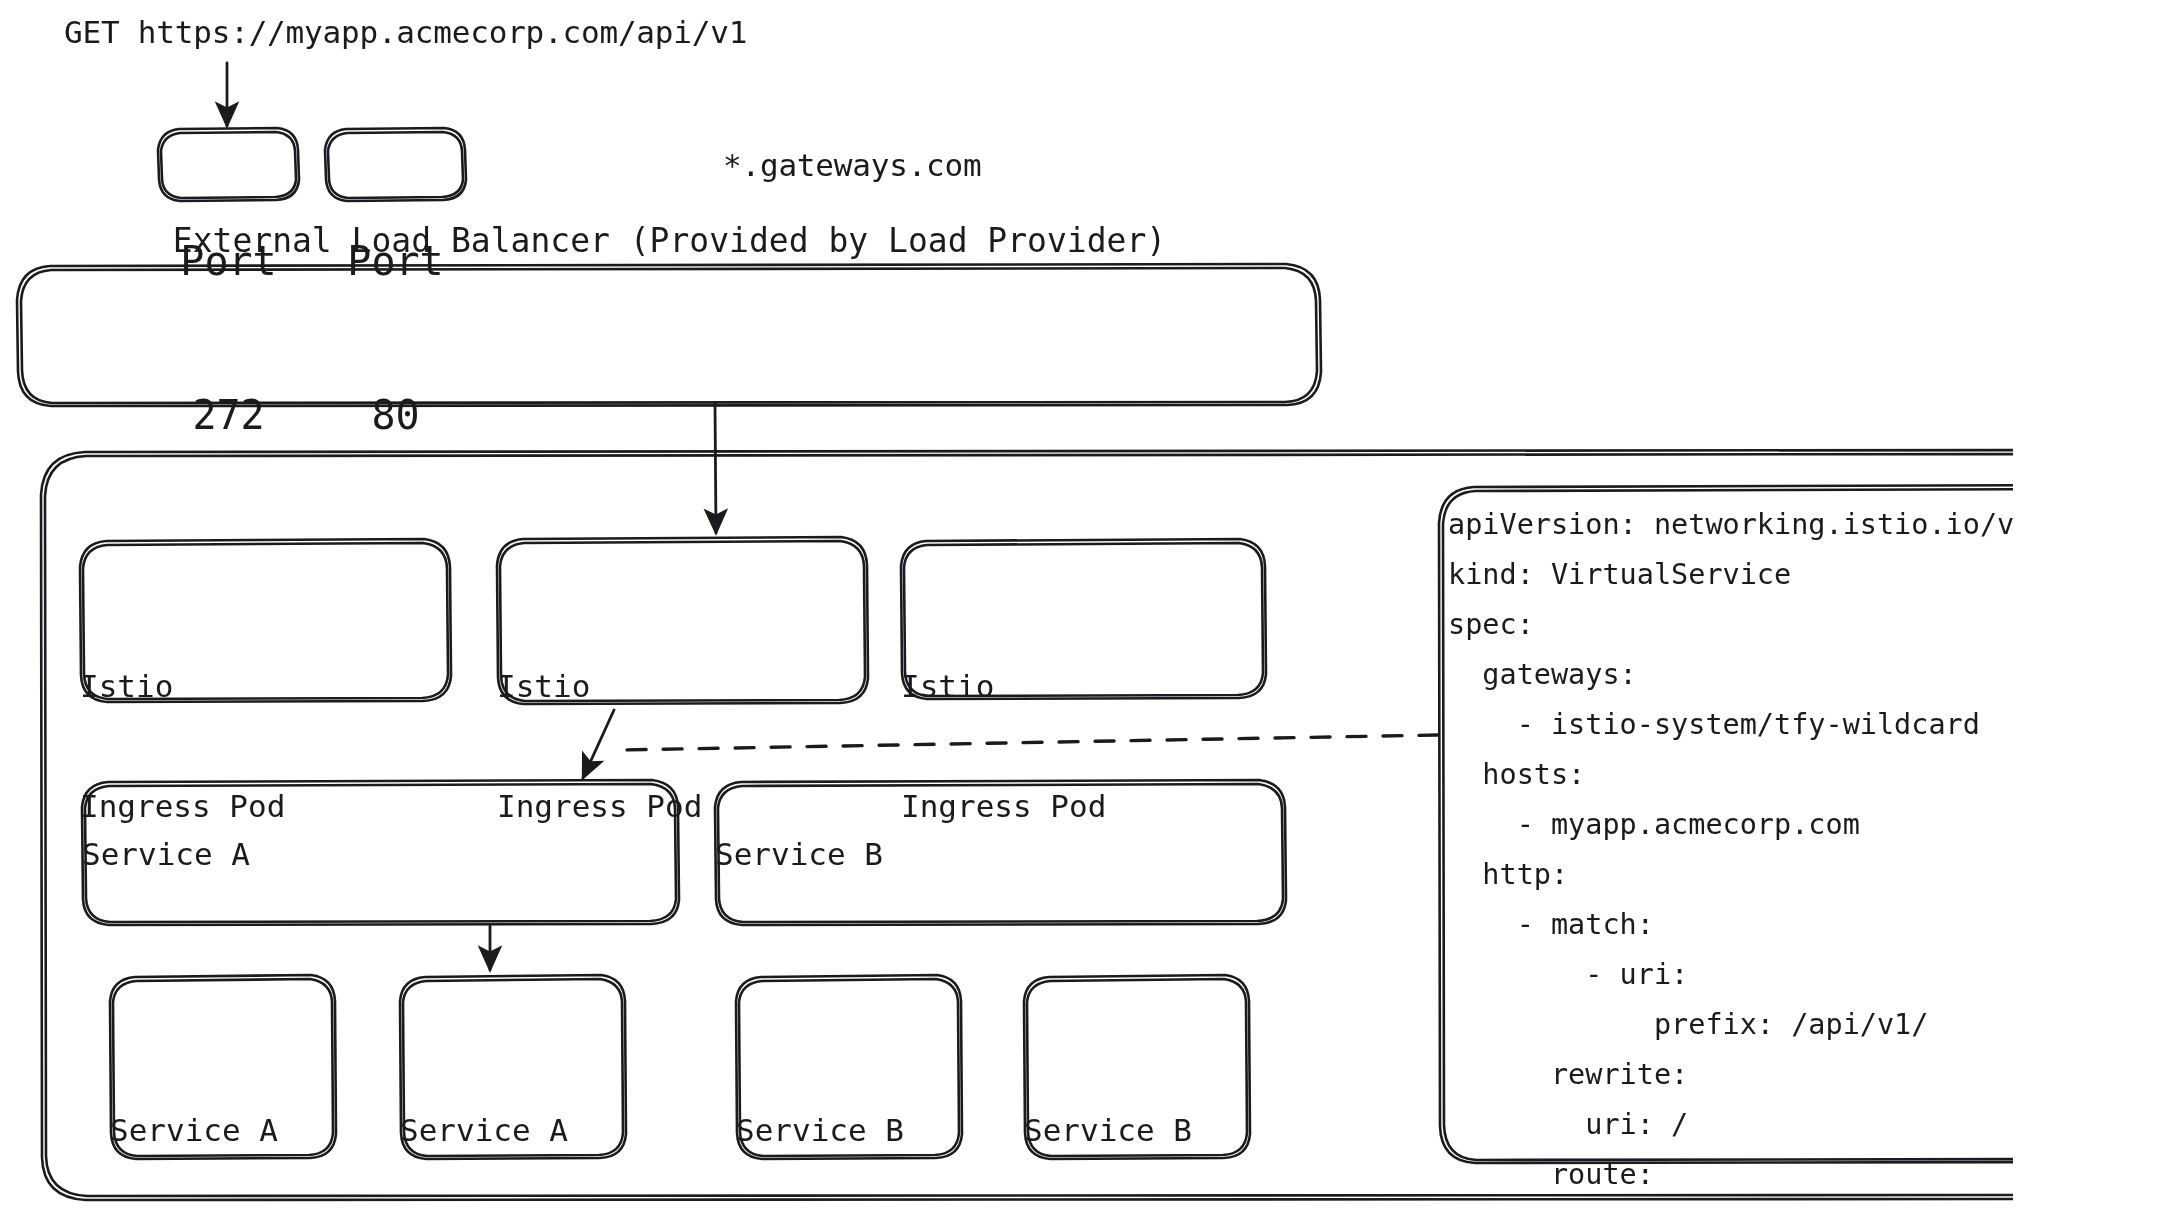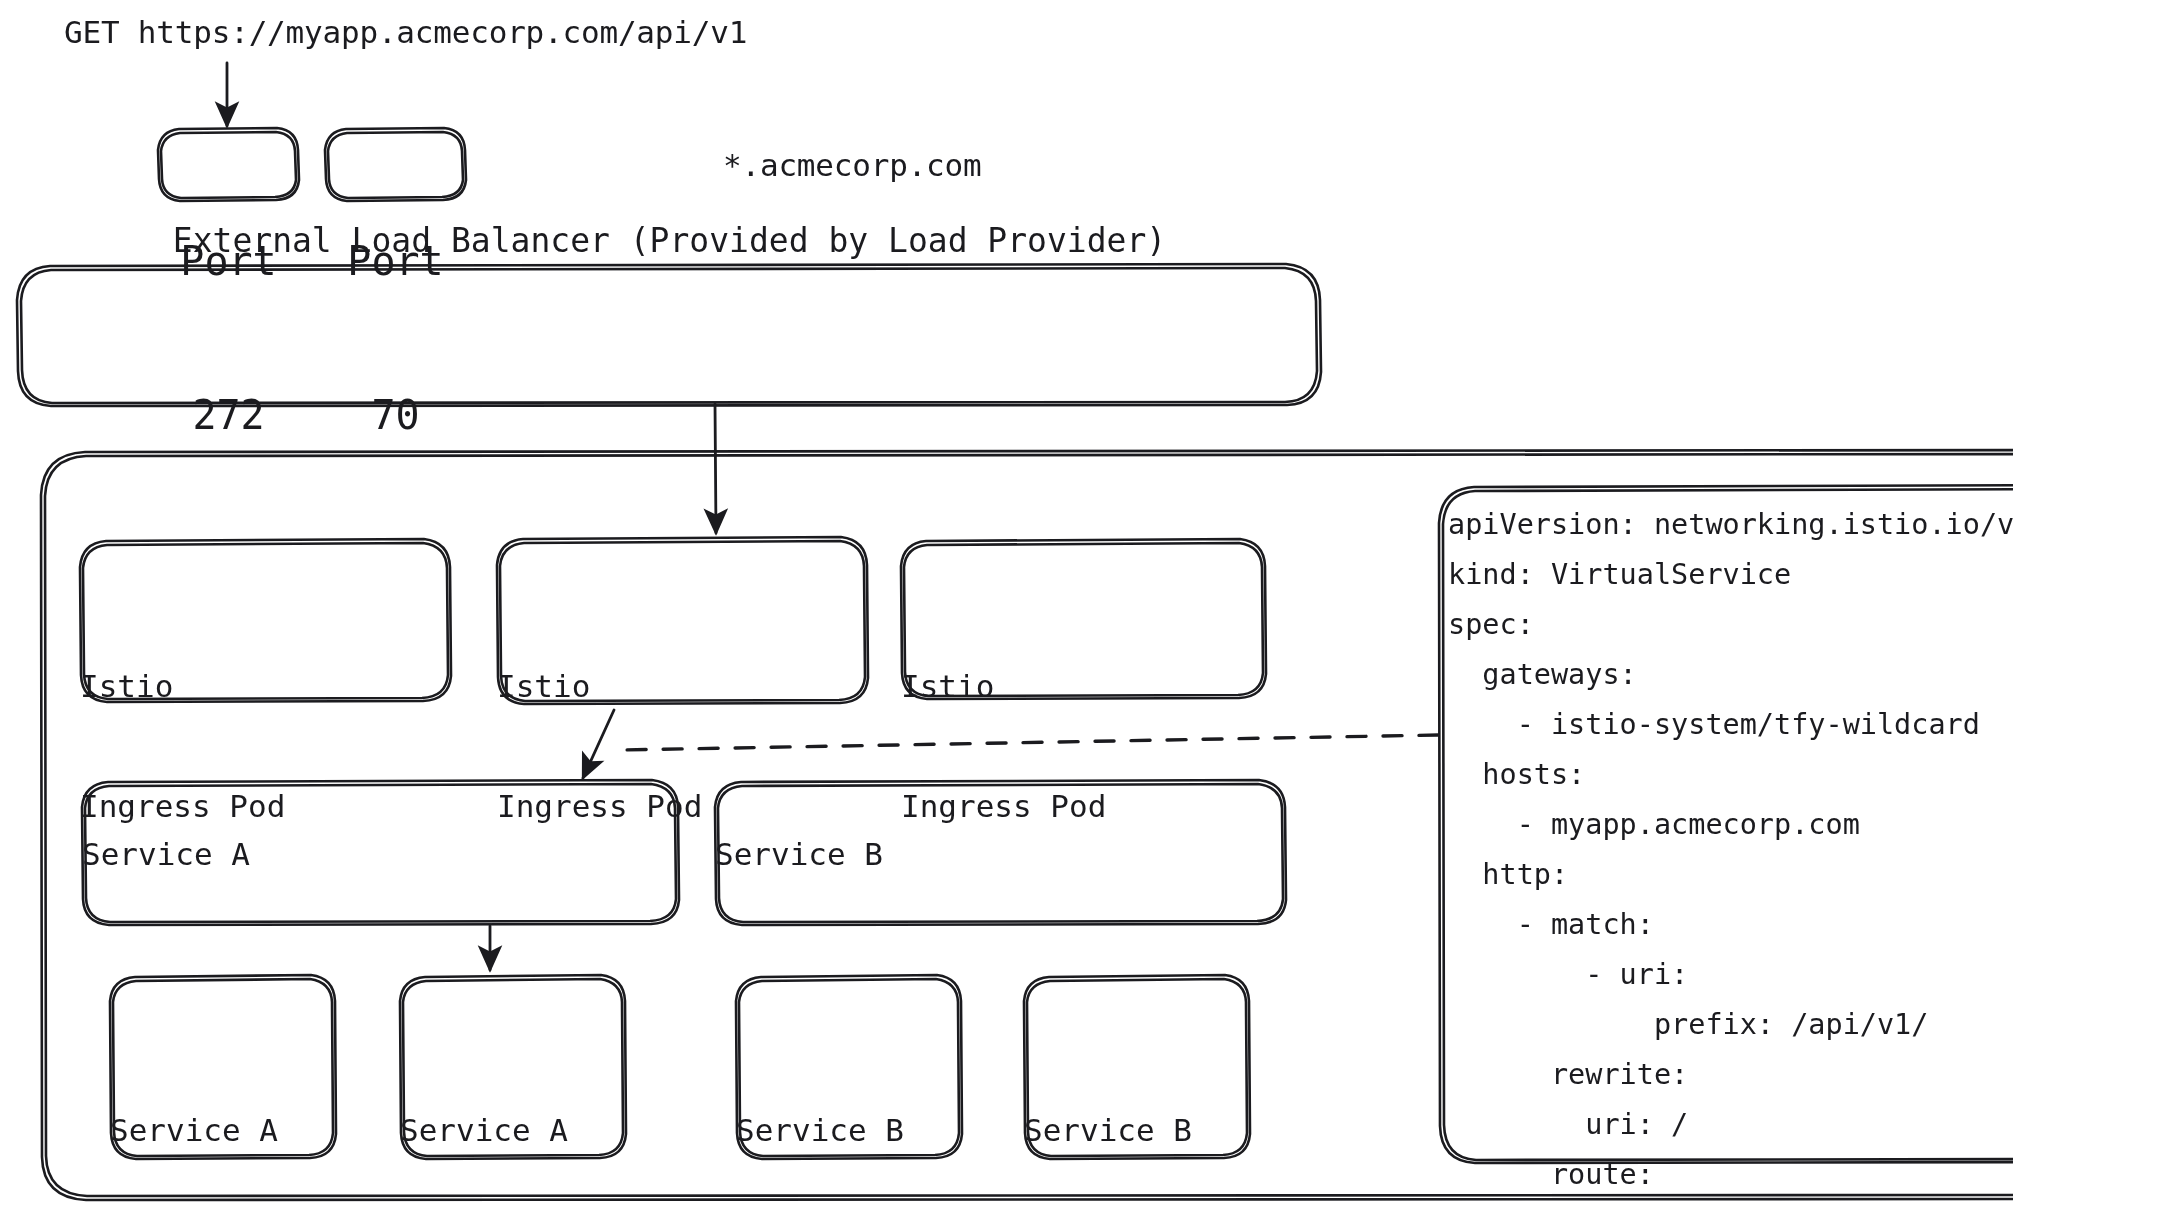--- a/index.html
+++ b/index.html
@@ -223,30 +223,30 @@
 
       <g stroke-width="3.4" stroke-dasharray="19 17">
         <path d="M1438,735 L623,750"></path>
       </g>
 
     </g>
   </svg>
 
   <div class="lbl annot" style="left:64px; top:14px;">GET https://myapp.acmecorp.com/api/v1</div>
 
-  <div class="lbl annot" style="left:723px; top:147px;">*.acmecorp.com</div>
+  <div class="lbl annot" style="left:723px; top:147px;">*.gateways.com</div>
 
   <div class="lbl box-text" style="left:158px; top:134px; width:141px;">
     <div>Port</div>
     <div>272</div>
   </div>
 
   <div class="lbl box-text" style="left:325px; top:134px; width:141px;">
     <div>Port</div>
-    <div>70</div>
+    <div>80</div>
   </div>
 
   <div class="lbl banner-text" style="left:18px; top:221px; width:1303px;">External Load Balancer (Provided by Load Provider)</div>
 
   <div class="lbl node-text" style="left:80px; top:585px; width:371px;">
     <div>Istio</div>
     <div>Ingress Pod</div>
   </div>
 
   <div class="lbl node-text" style="left:497px; top:585px; width:371px;">

